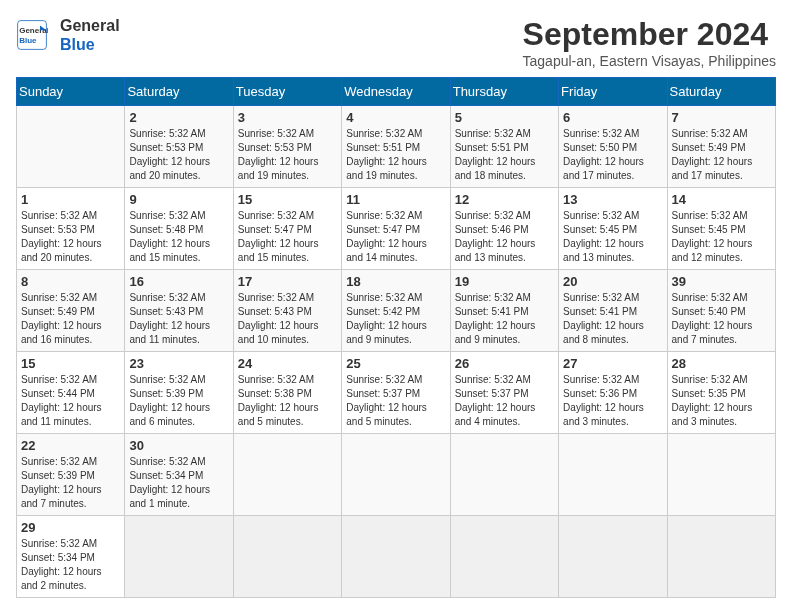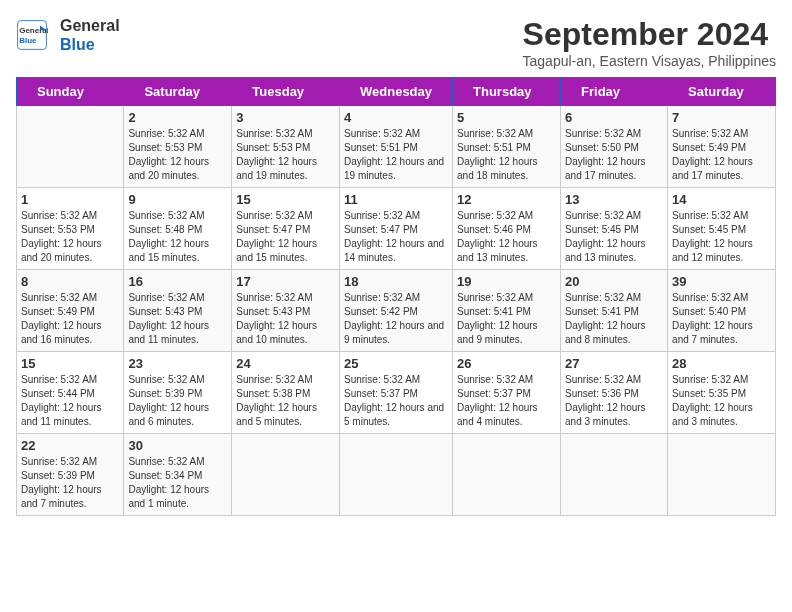--- a/index.html
+++ b/index.html
@@ -36,26 +36,26 @@
     .subtitle {
       font-size: 14px;
       color: #555;
     }
     table {
       width: 100%;
       border-collapse: collapse;
       font-size: 11px;
     }
     thead th {
-      background: #a21caf;
+      background: #0369a1;
       color: #fff;
-      padding: 6px 20px;
+      padding: 6px 2px;
       text-align: left;
       font-size: 13px;
-      font-weight: bold;
+      font-weight: normal;
       border: 1px solid #1565c0;
     }
     tbody td {
       border: 1px solid #ccc;
       vertical-align: top;
       padding: 4px;
       height: 80px;
       width: calc(100% / 7);
       background: #fff;
     }
@@ -238,14 +238,26 @@
         <td>
           <span class="day-num">30</span>
           <div class="cell-text">Sunrise: 5:32 AM<br>Sunset: 5:34 PM<br>Daylight: 12 hours and 1 minute.</div>
         </td>
         <td class="empty"></td>
         <td class="empty"></td>
         <td class="empty"></td>
         <td class="empty"></td>
         <td class="empty"></td>
       </tr>
+      <tr>
+        <td>
+          <span class="day-num">29</span>
+          <div class="cell-text">Sunrise: 5:32 AM<br>Sunset: 5:34 PM<br>Daylight: 12 hours and 2 minutes.</div>
+        </td>
+        <td class="empty"></td>
+        <td class="empty"></td>
+        <td class="empty"></td>
+        <td class="empty"></td>
+        <td class="empty"></td>
+        <td class="empty"></td>
+      </tr>
     </tbody>
 </table>
 
 </body></html>

